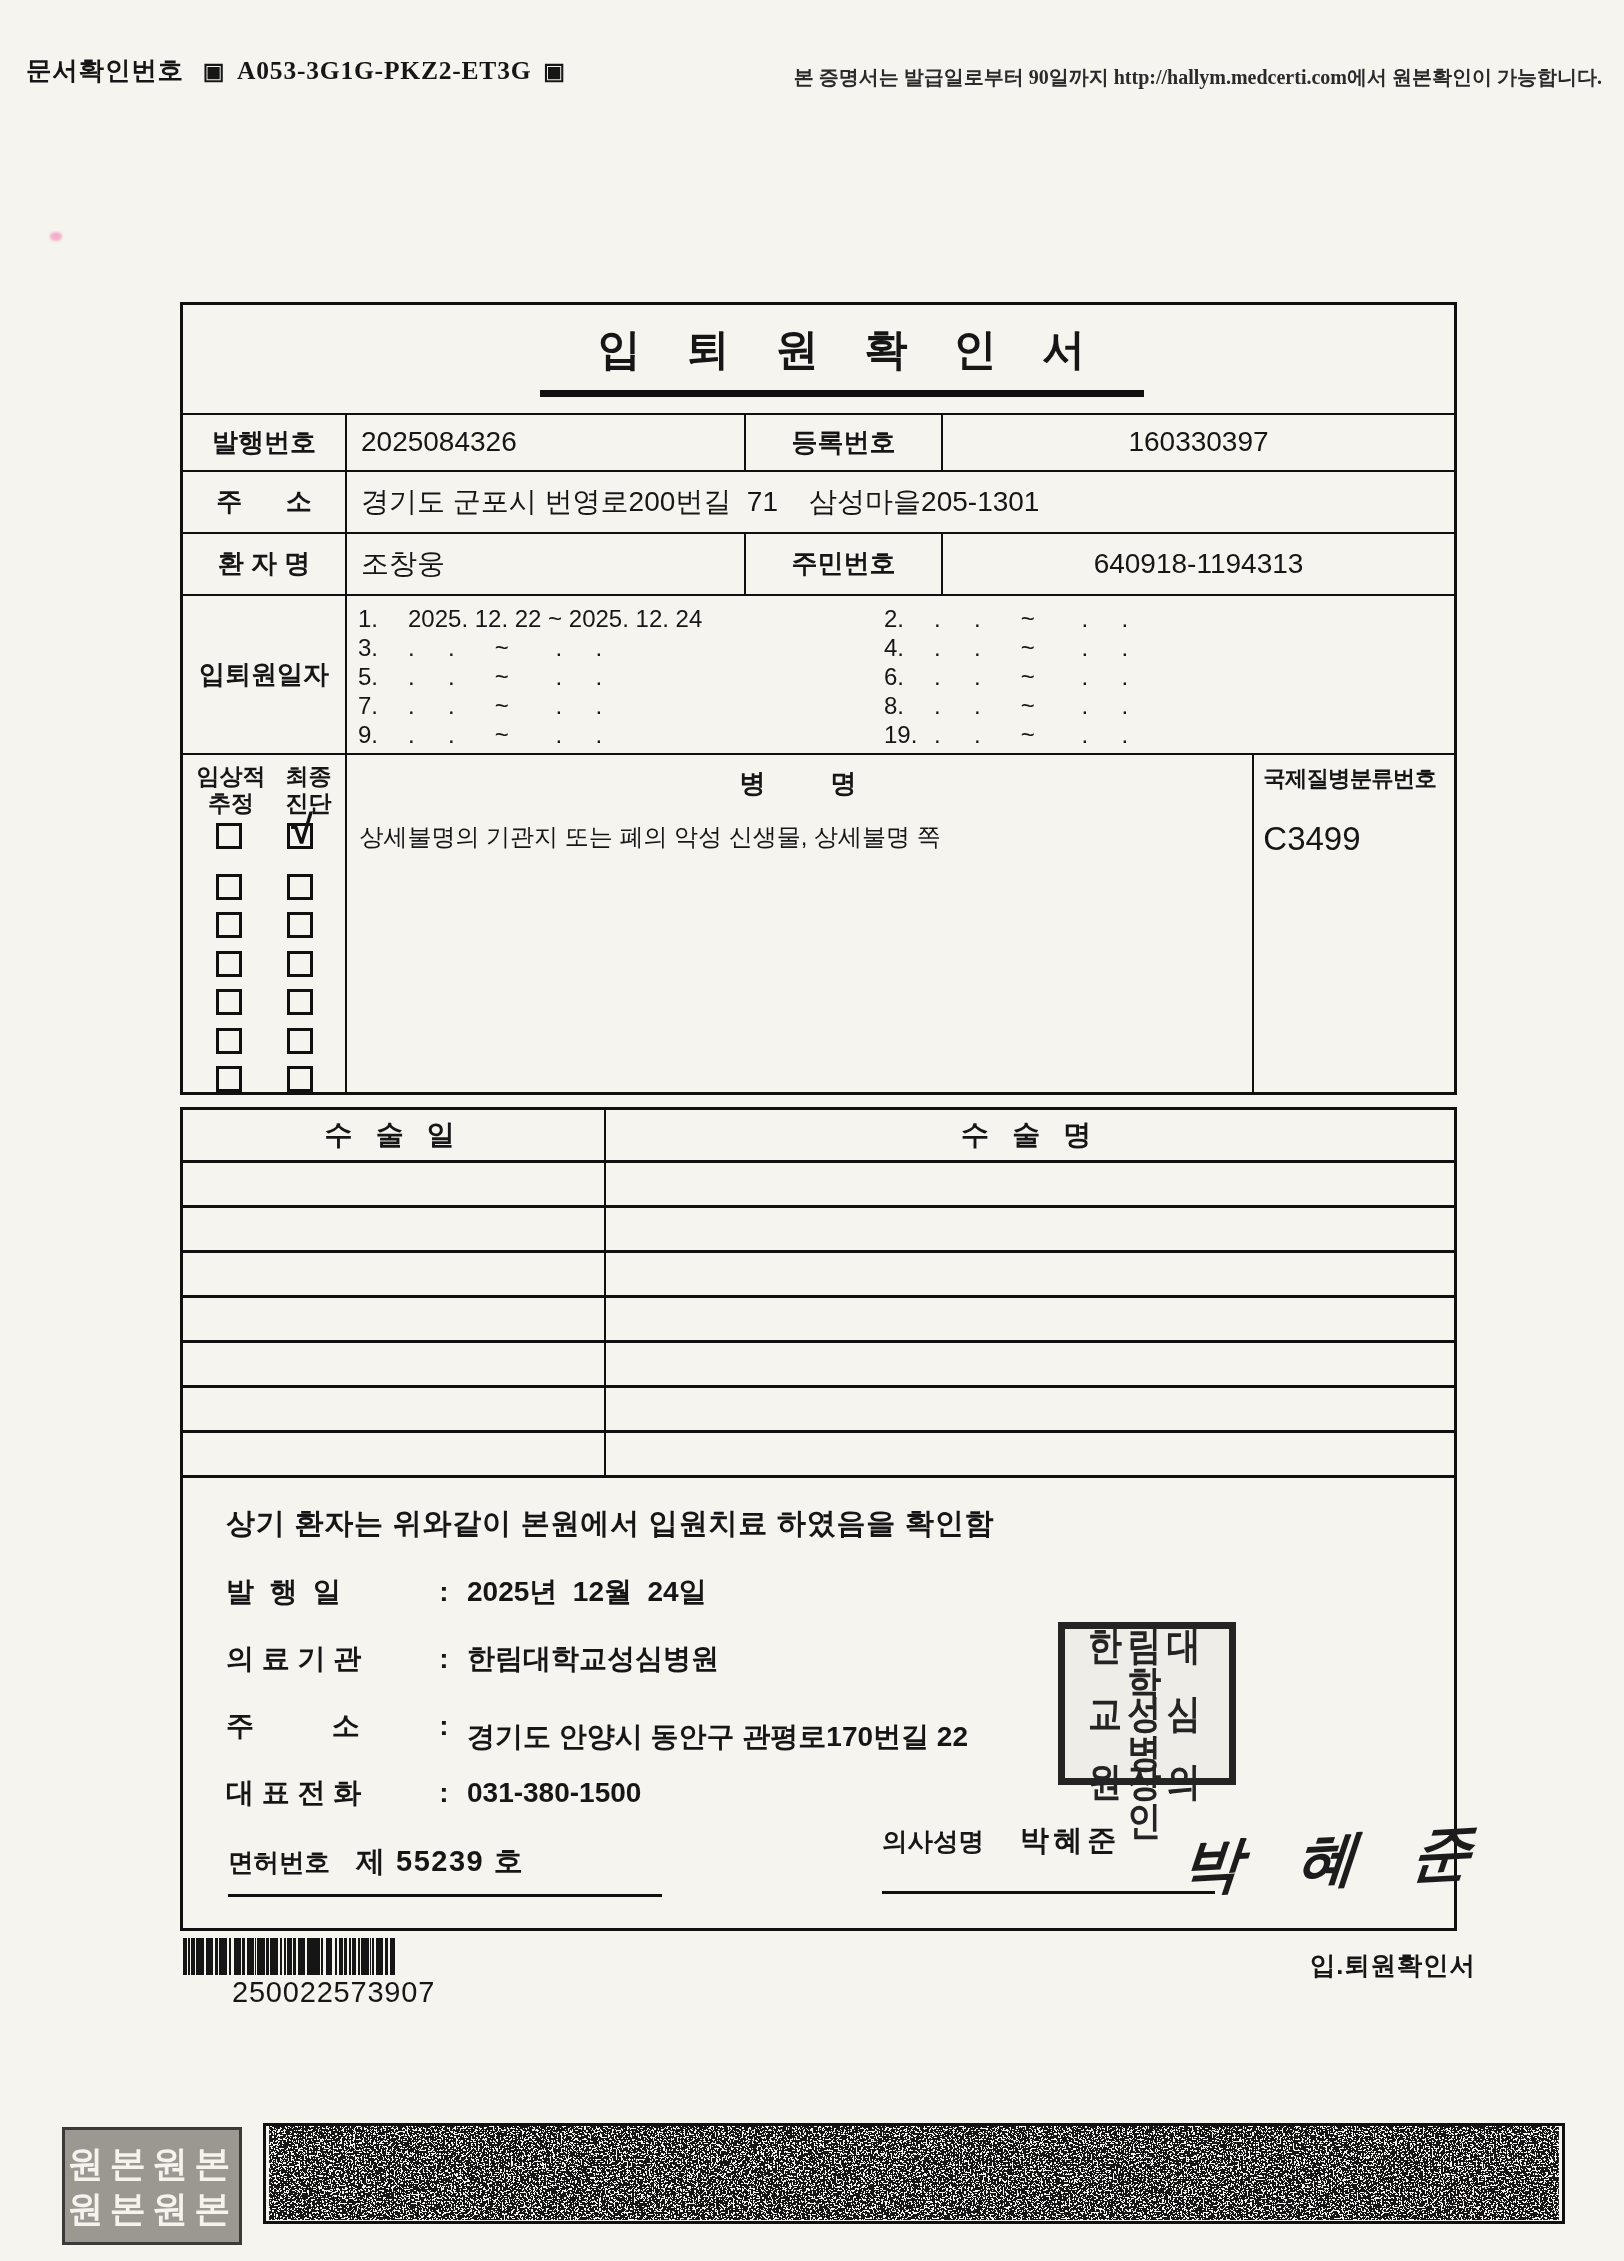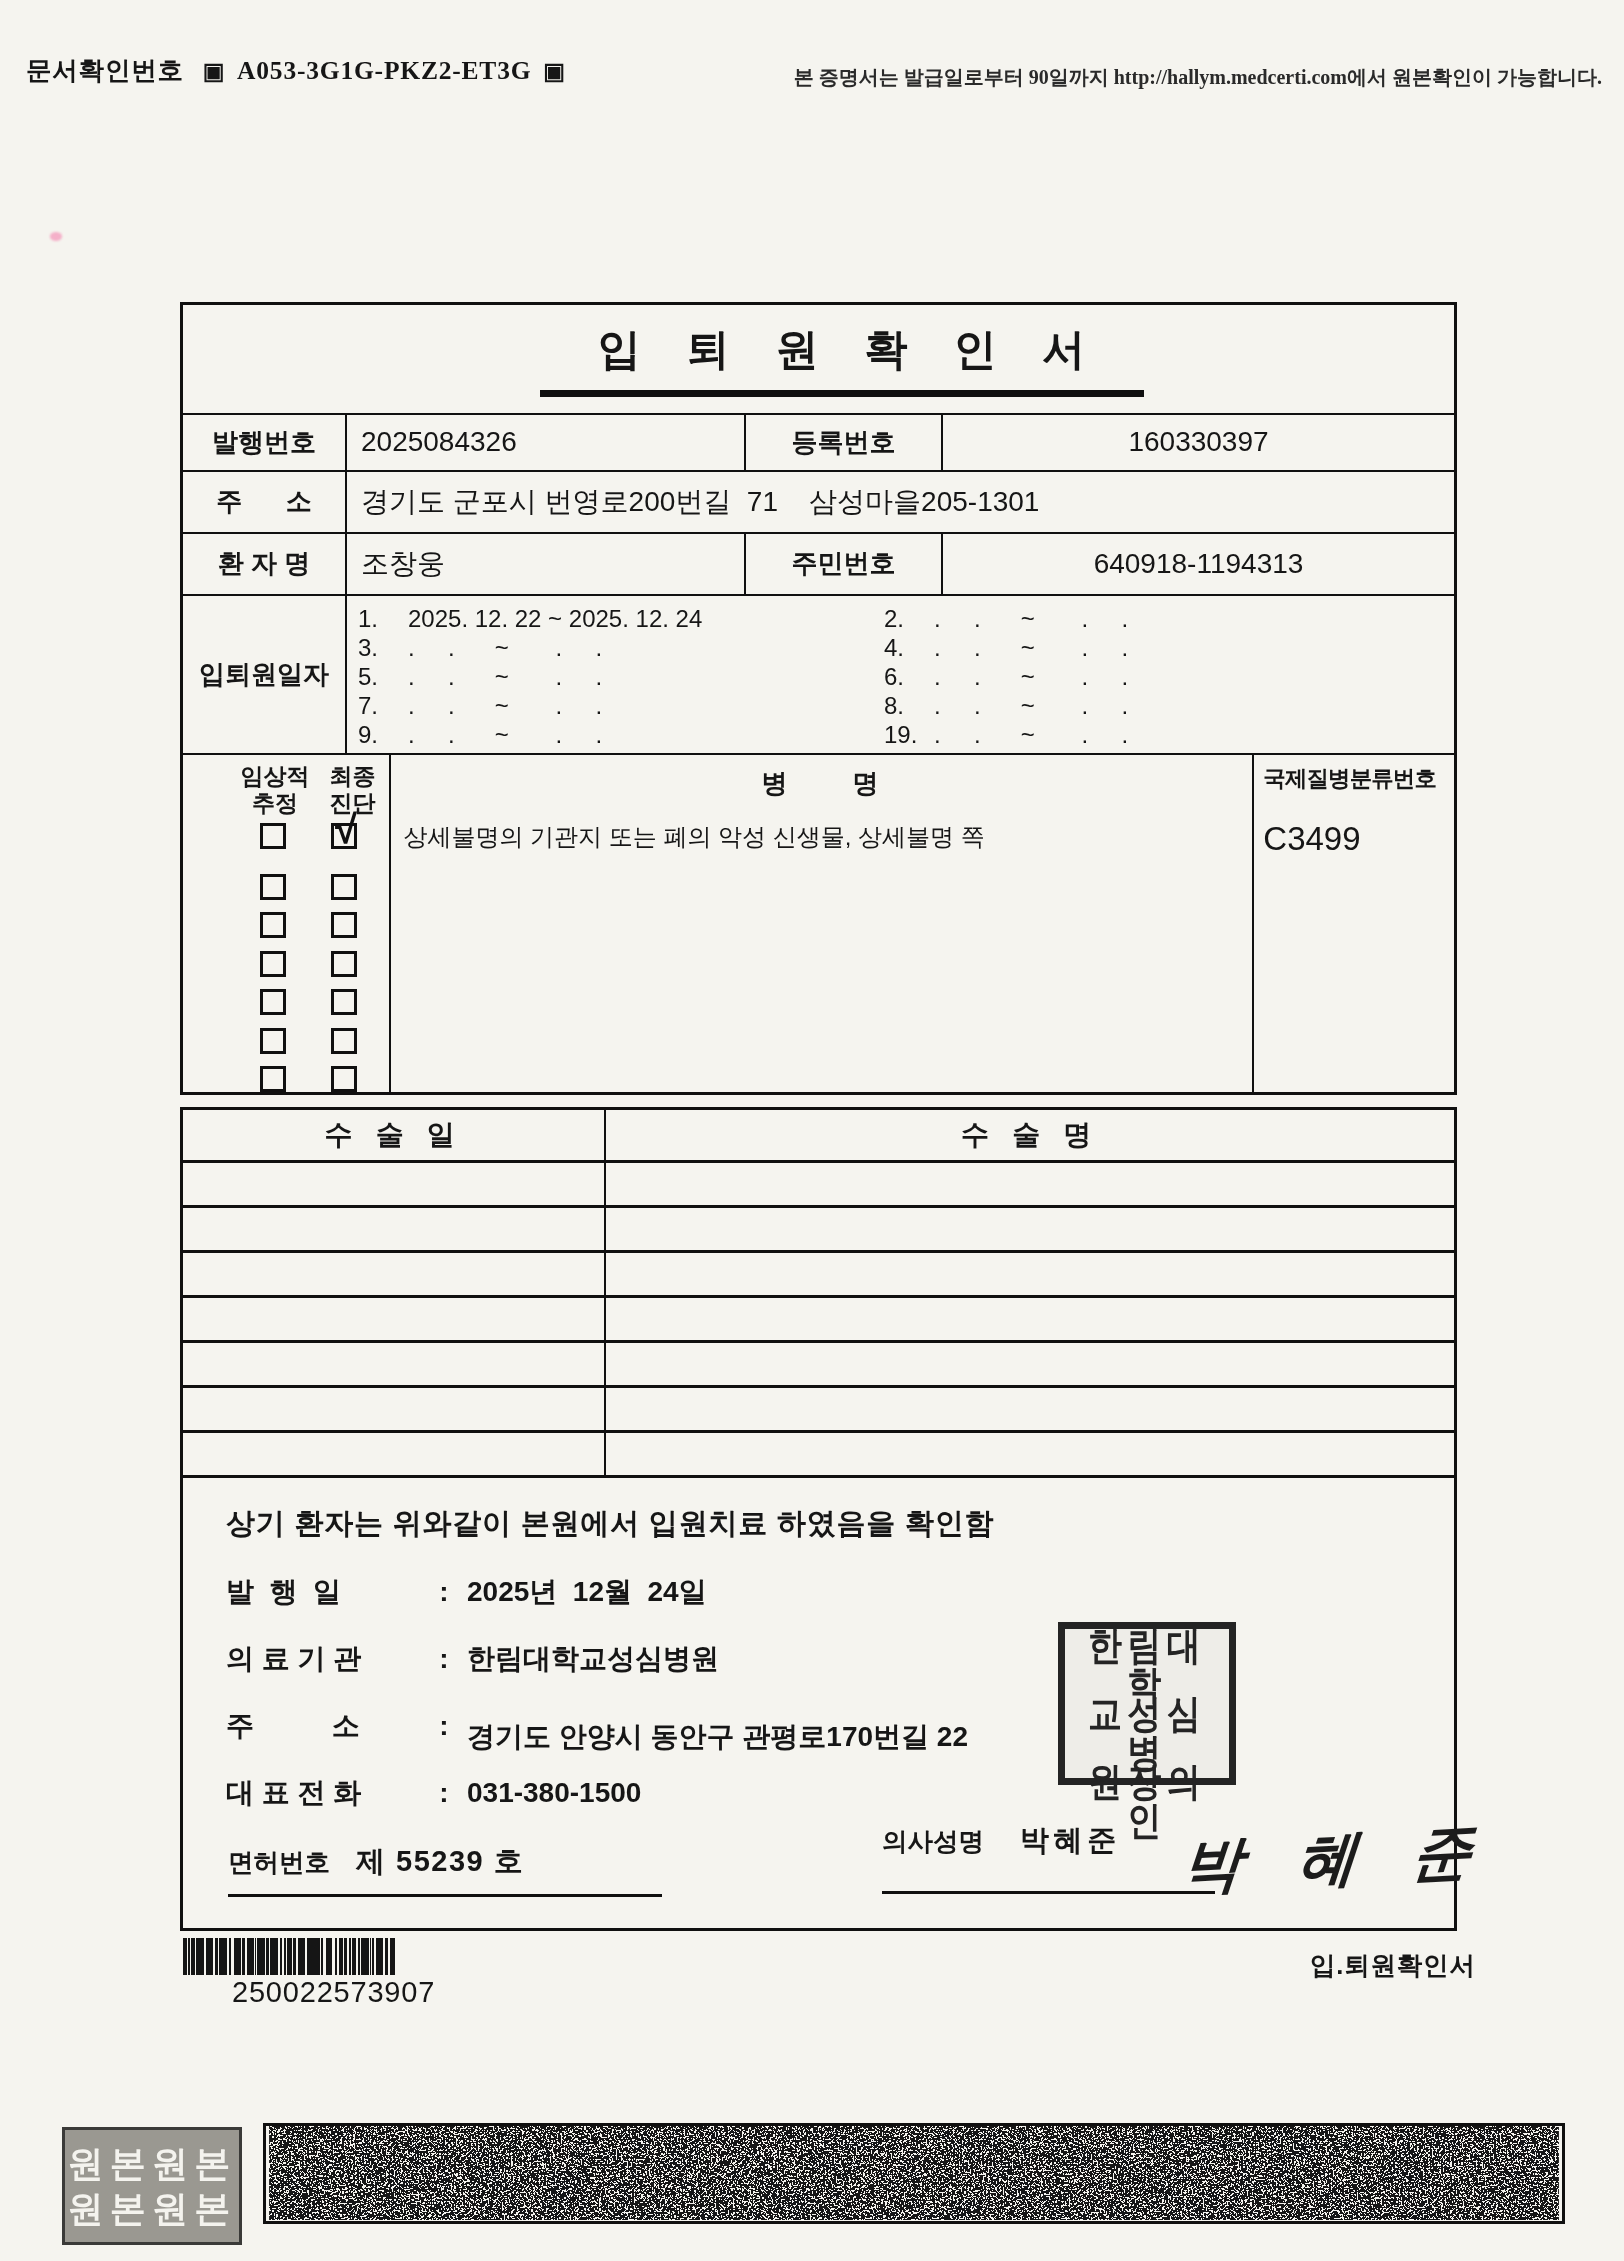--- a/index.html
+++ b/index.html
@@ -44,21 +44,21 @@
   .r4 { height:165px; }
   .period-wrap { flex:1; display:flex; padding:7.7px 0 4.6px 11px; }
   .p-col { display:flex; flex-direction:column; justify-content:space-between; }
   .p-left { width:526px; }
   .p-right { flex:1; }
   .p-line { display:flex; font-size:24px; line-height:29px; }
   .p-no { width:50px; }
   .p-val { white-space:pre; }
 
   
-  .r5 { flex:1;padding-left:44px; }
+  .r5 { flex:1; }
   .chk-col { width:164px; display:flex; flex-direction:column; align-items:center; padding-top:7.7px; }
   .chk-heads { display:flex; gap:20px; text-align:center; font-weight:bold; font-size:23px; line-height:27px; }
   .cb-row { display:flex; gap:45px; margin-top:12.4px; }
   .cb { width:26px; height:26px; border:3.1px solid #101010; position:relative; background:transparent; }
   .cb .mark { position:absolute; left:1.5px; top:-17px; font-size:40px; font-weight:bold; color:#101010; line-height:1; }
   .disease-col { flex:1; display:flex; flex-direction:column; padding-top:11px; }
   .disease-head { text-align:center; font-weight:bold; font-size:26px; letter-spacing:3.1px; white-space:pre; }
   .disease-name { font-size:24px; padding:20px 7.7px 0 12.4px; }
   .icd-col { width:200px; display:flex; flex-direction:column; padding:7.7px 6.2px 0 9.3px; }
   .icd-label { font-weight:bold; font-size:22.4px; letter-spacing:-0.8px; white-space:nowrap; }

